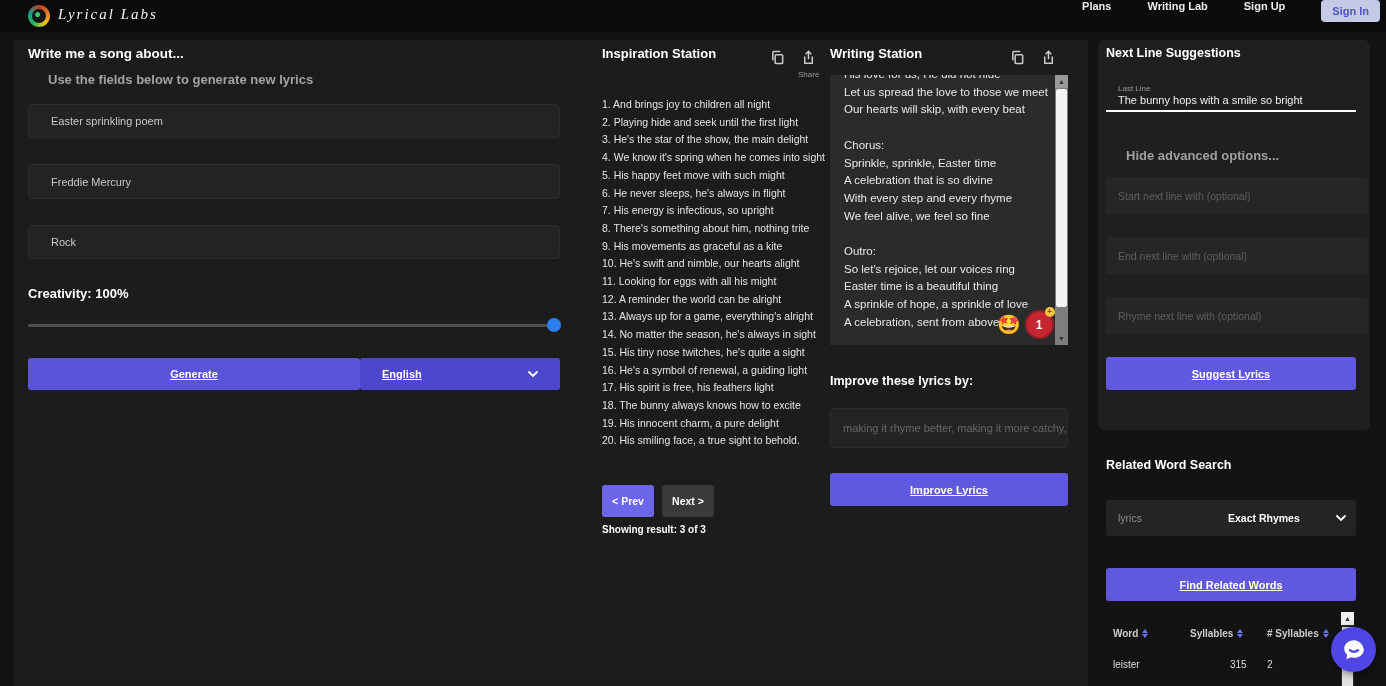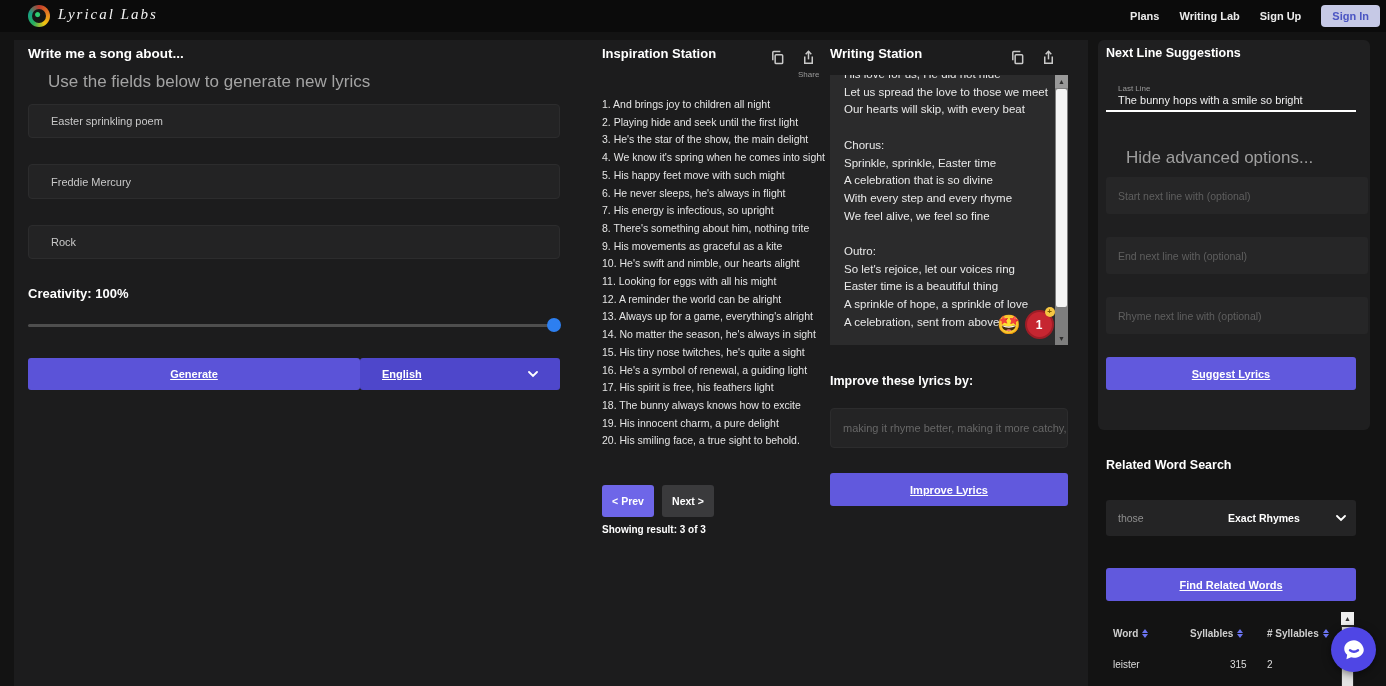--- a/index.html
+++ b/index.html
@@ -6,32 +6,32 @@
   .app{position:relative;width:1386px;height:686px;overflow:hidden;background:#131313;}
 
   
   .topbar{position:absolute;left:0;top:0;width:1386px;height:32px;background:#0b0b0b;}
   .logo-icon{position:absolute;left:28px;top:5px;width:22px;height:22px;border-radius:50%;
     background:conic-gradient(#c0392b,#e67e22,#f1c40f,#27ae60,#16a085,#c0392b);}
   .logo-icon::after{content:"";position:absolute;left:4px;top:4px;width:14px;height:14px;border-radius:50%;
     background:radial-gradient(circle at 40% 40%, #2ecc71 0 2px, #151515 3px);}
   .logo-text{position:absolute;left:58px;top:6px;color:#f2f2f2;font-family:"Liberation Serif",serif;
     font-style:italic;font-size:15px;letter-spacing:2px;}
-  .nav{position:absolute;right:6px;top:0;height:32px;display:flex;align-items:center;gap:20px;}
+  .nav{position:absolute;right:6px;top:0;height:32px;display:flex;align-items:flex-start;gap:36px;}
   .nav a{color:#ececec;font-size:11px;font-weight:700;text-decoration:none;cursor:pointer;}
   .signin-btn{background:#c6c9e6;color:#4b55c3;font-size:11px;font-weight:700;border:none;
     border-radius:4px;padding:5px 11px;cursor:pointer;}
 
   
   .main-panel{position:absolute;left:14px;top:40px;width:1074px;height:646px;background:#1c1c1d;}
   .right-card{position:absolute;left:1098px;top:40px;width:272px;height:390px;background:#1f1f20;border-radius:6px;}
 
   
   .h1{position:absolute;color:#fff;font-size:13px;font-weight:700;text-align:center;}
-  .sub{position:absolute;color:#a3a3a3;font-size:17px;font-weight:400;padding-left:20px;}
+  .sub{position:absolute;color:#a3a3a3;font-size:13px;font-weight:700;padding-left:20px;}
   .tfield{position:absolute;background:#232324;border:1px solid #2c2c2d;border-radius:4px;
     color:#c9c9c9;font-size:11px;font-family:"Liberation Sans",sans-serif;padding:0 0 0 22px;outline:none;}
   .pbtn{position:absolute;border:none;border-radius:3px;color:#fff;font-size:11px;font-weight:700;
     font-family:"Liberation Sans",sans-serif;cursor:pointer;text-decoration:underline;}
 
   
   .slider-track{position:absolute;left:28px;top:324px;width:532px;height:3px;background:#4e4e4e;border-radius:2px;}
   .slider-thumb{position:absolute;left:547px;top:318px;width:14px;height:14px;border-radius:50%;background:#2d7ff0;cursor:pointer;}
   .lang-select{display:flex;align-items:center;justify-content:space-between;padding:0 12px 0 22px;}
 
@@ -228,21 +228,21 @@
   <div class="sub" style="left:1106px;top:148px;color:#9f9f9f;">Hide advanced options...</div>
 
   <input class="adv-field" style="top: 177px;" placeholder="Start next line with (optional)">
   <input class="adv-field" style="top: 237px;" placeholder="End next line with (optional)">
   <input class="adv-field" style="top: 297px;" placeholder="Rhyme next line with (optional)">
 
   <button class="pbtn" style="left:1106px;top:357px;width:250px;height:33px;background:#6159dd;">Suggest Lyrics</button>
 
   <div class="h1" style="left:1106px;top:458px;font-size:12.5px;">Related Word Search</div>
   <div class="rws-row">
-    <span class="rws-word">those</span>
+    <span class="rws-word">lyrics</span>
     <span class="rws-mode">Exact Rhymes</span>
     <span class="chev">
       <svg width="10" height="7" viewBox="0 0 10 7">
           <path d="M1 1l4 4 4-4" stroke="#fff" stroke-width="1.8" fill="none" stroke-linecap="round"></path>
         </svg>
     </span>
   </div>
   <button class="pbtn" style="left:1106px;top:568px;width:250px;height:33px;background:#6159dd;">Find Related Words</button>
 
   <div class="tbl-head" style="left:1113px;top:628px;">

